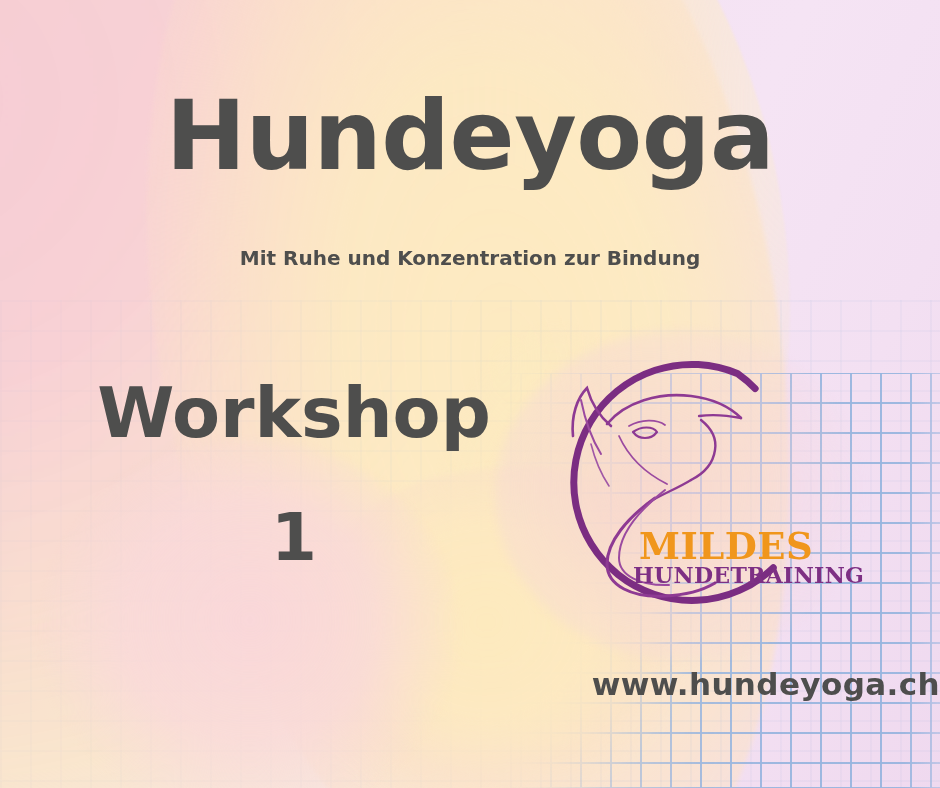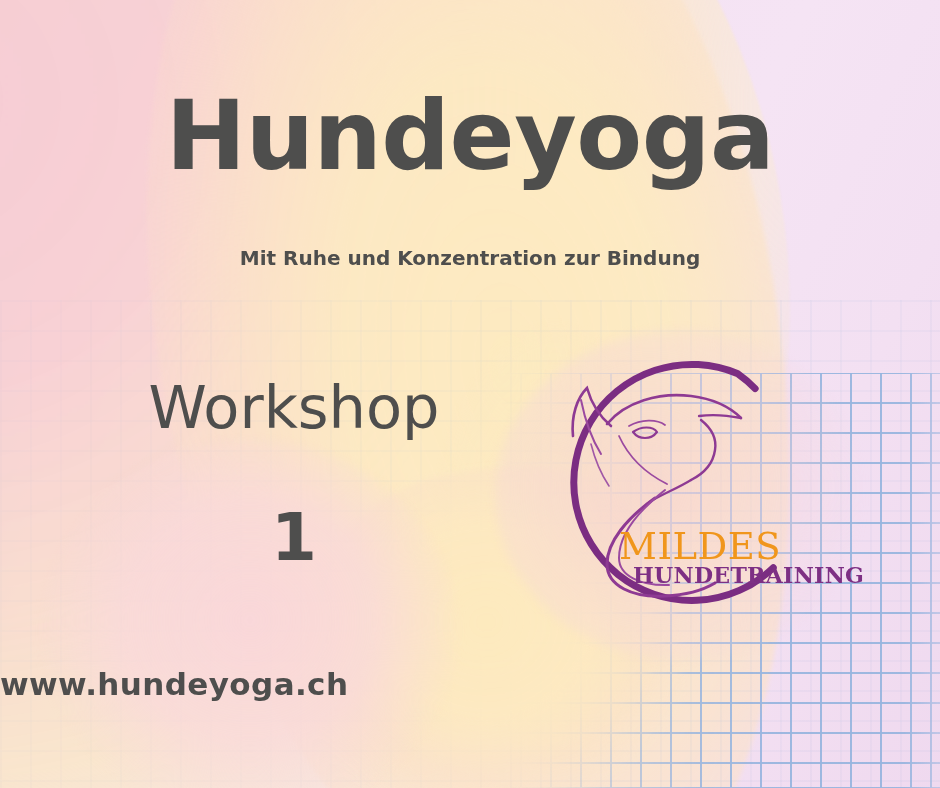--- a/index.html
+++ b/index.html
@@ -181,61 +181,61 @@
     font-size:20px;
     font-weight:bold;
     color:#4E4E4D;
   }
 
   .workshop {
     position:absolute;
     left:34px; top:378px;
     width:520px;
     text-align:center;
-    font-size:59px;
-    font-weight:normal;
+    font-size:70px;
+    font-weight:bold;
     color:#4E4E4D;
     line-height:1;
   }
 
   .number {
     position:absolute;
     left:34px; top:505px;
     width:520px;
     text-align:center;
     font-size:66px;
     font-weight:bold;
     color:#4E4E4D;
     line-height:1;
   }
 
   .url {
     position:absolute;
     left:0; right:0; top:666px;
-    text-align:left;
+    text-align:right;
     font-size:31px;
     font-weight:bold;
     letter-spacing:0.4px;
     color:#4E4E4D;
   }
 
   
   .logo {
     position:absolute;
     left:515px; top:340px;
     width:310px; height:285px;
   }
   .logo svg { width:100%; height:100%; display:block; overflow:visible; }
 
   .logo-word-mildes {
     position:absolute;
-    left:104px; top:188px;
+    left:124px; top:188px;
     font-family:"DejaVu Serif", serif;
     font-size:37px;
-    font-weight:normal;
+    font-weight:bold;
     color:#F0961C;
     letter-spacing:0.5px;
     line-height:1;
   }
   .logo-word-hundetraining {
     position:absolute;
     left:106px; top:224px;
     font-family:"DejaVu Serif", serif;
     font-size:22px;
     font-weight:bold;

